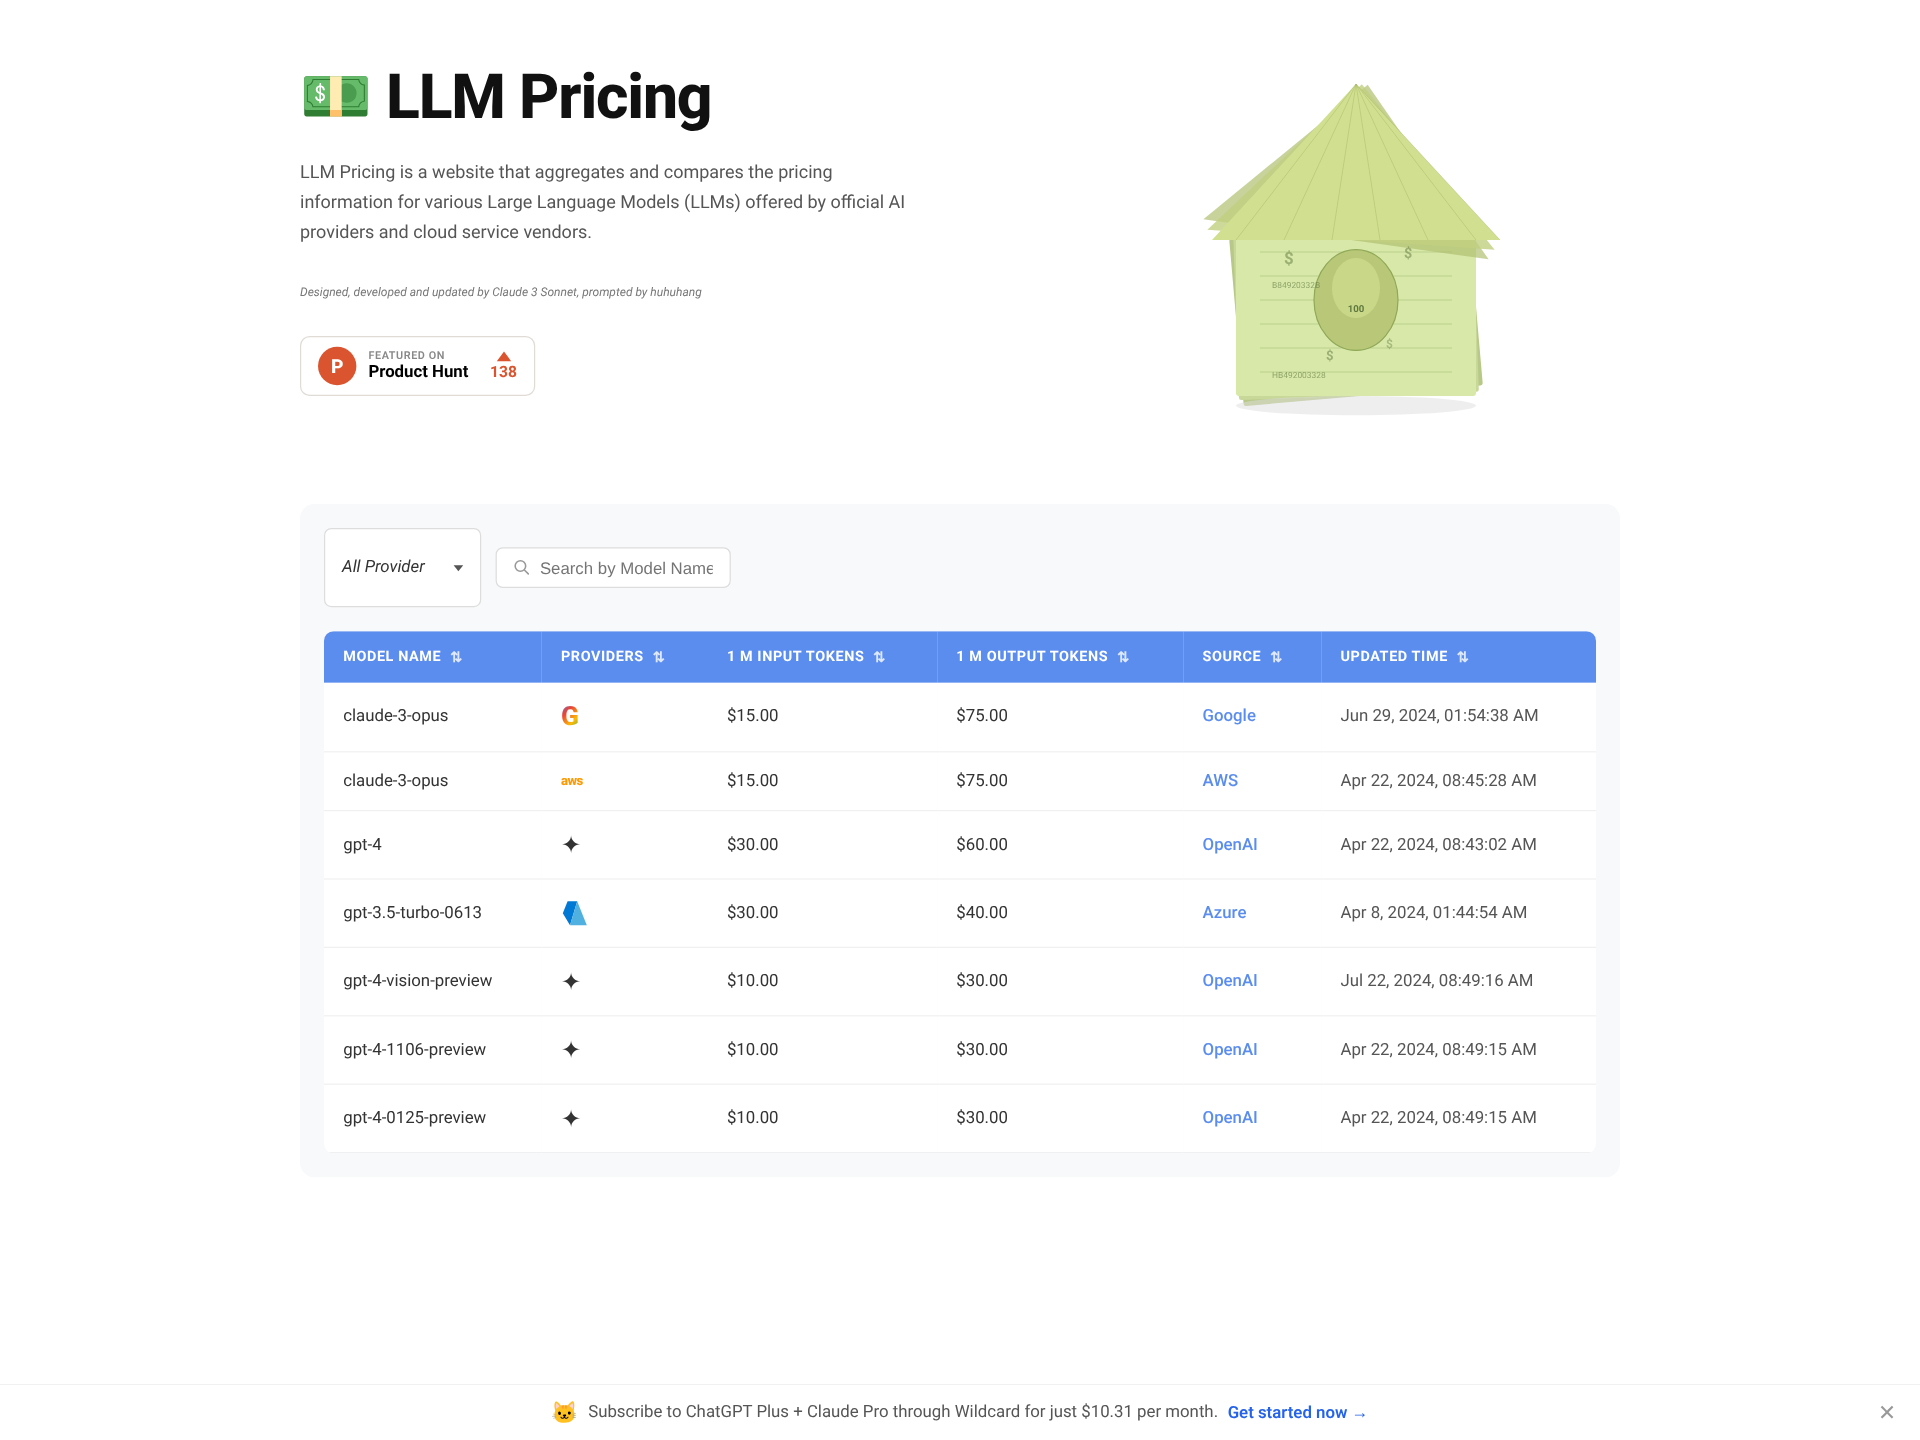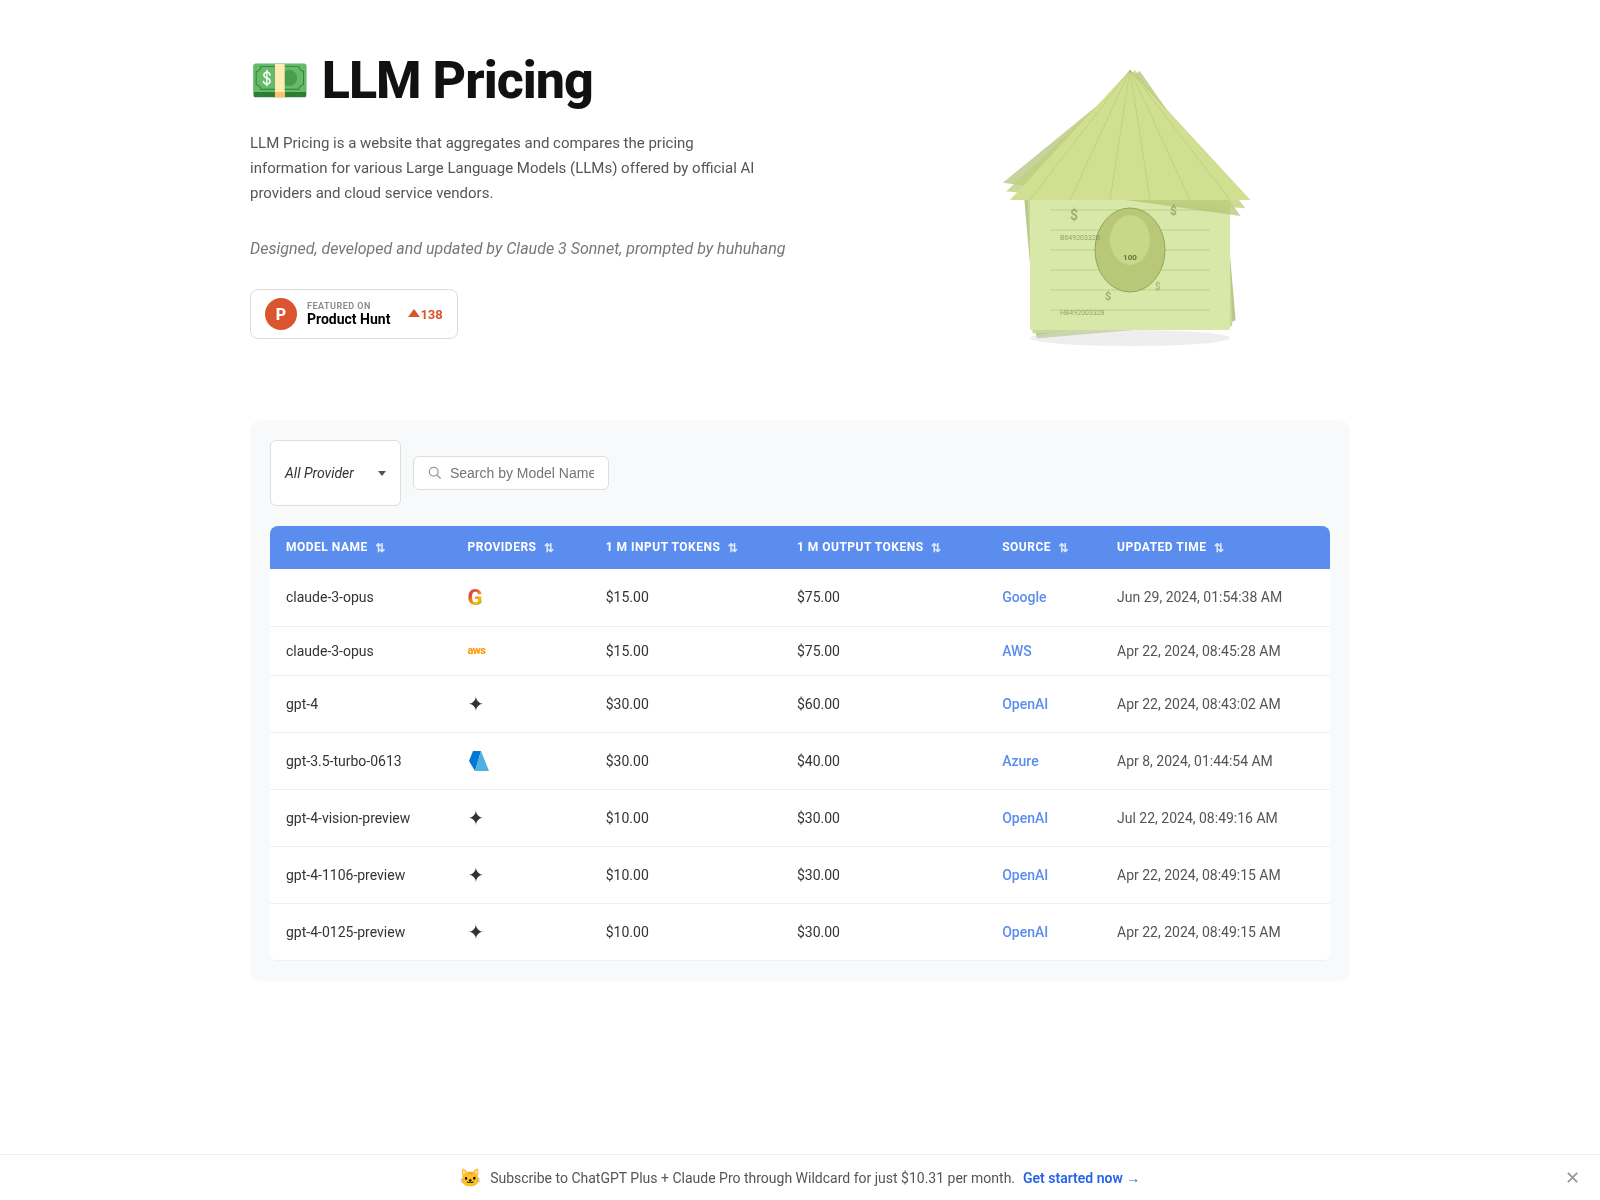--- a/index.html
+++ b/index.html
@@ -51,21 +51,21 @@
     .hero-description {
       font-size: 15px;
       line-height: 1.65;
       color: #555;
       margin-bottom: 20px;
       max-width: 520px;
     }
 
     .hero-credit {
       font-style: italic;
-      font-size: 16px;
+      font-size: 10px;
       color: #777;
       margin-bottom: 28px;
       line-height: 1.5;
       margin-top: 32px;
     }
 
     
     .ph-badge {
       display: inline-flex;
       align-items: center;
@@ -105,21 +105,21 @@
     }
 
     .ph-name {
       font-size: 14px;
       font-weight: 700;
       color: #000000;
     }
 
     .ph-votes {
       display: flex;
-      flex-direction: row;
+      flex-direction: column;
       align-items: center;
       margin-left: 8px;
     }
 
     .ph-triangle {
       width: 0;
       height: 0;
       border-left: 6px solid transparent;
       border-right: 6px solid transparent;
       border-bottom: 8px solid #da552f;

